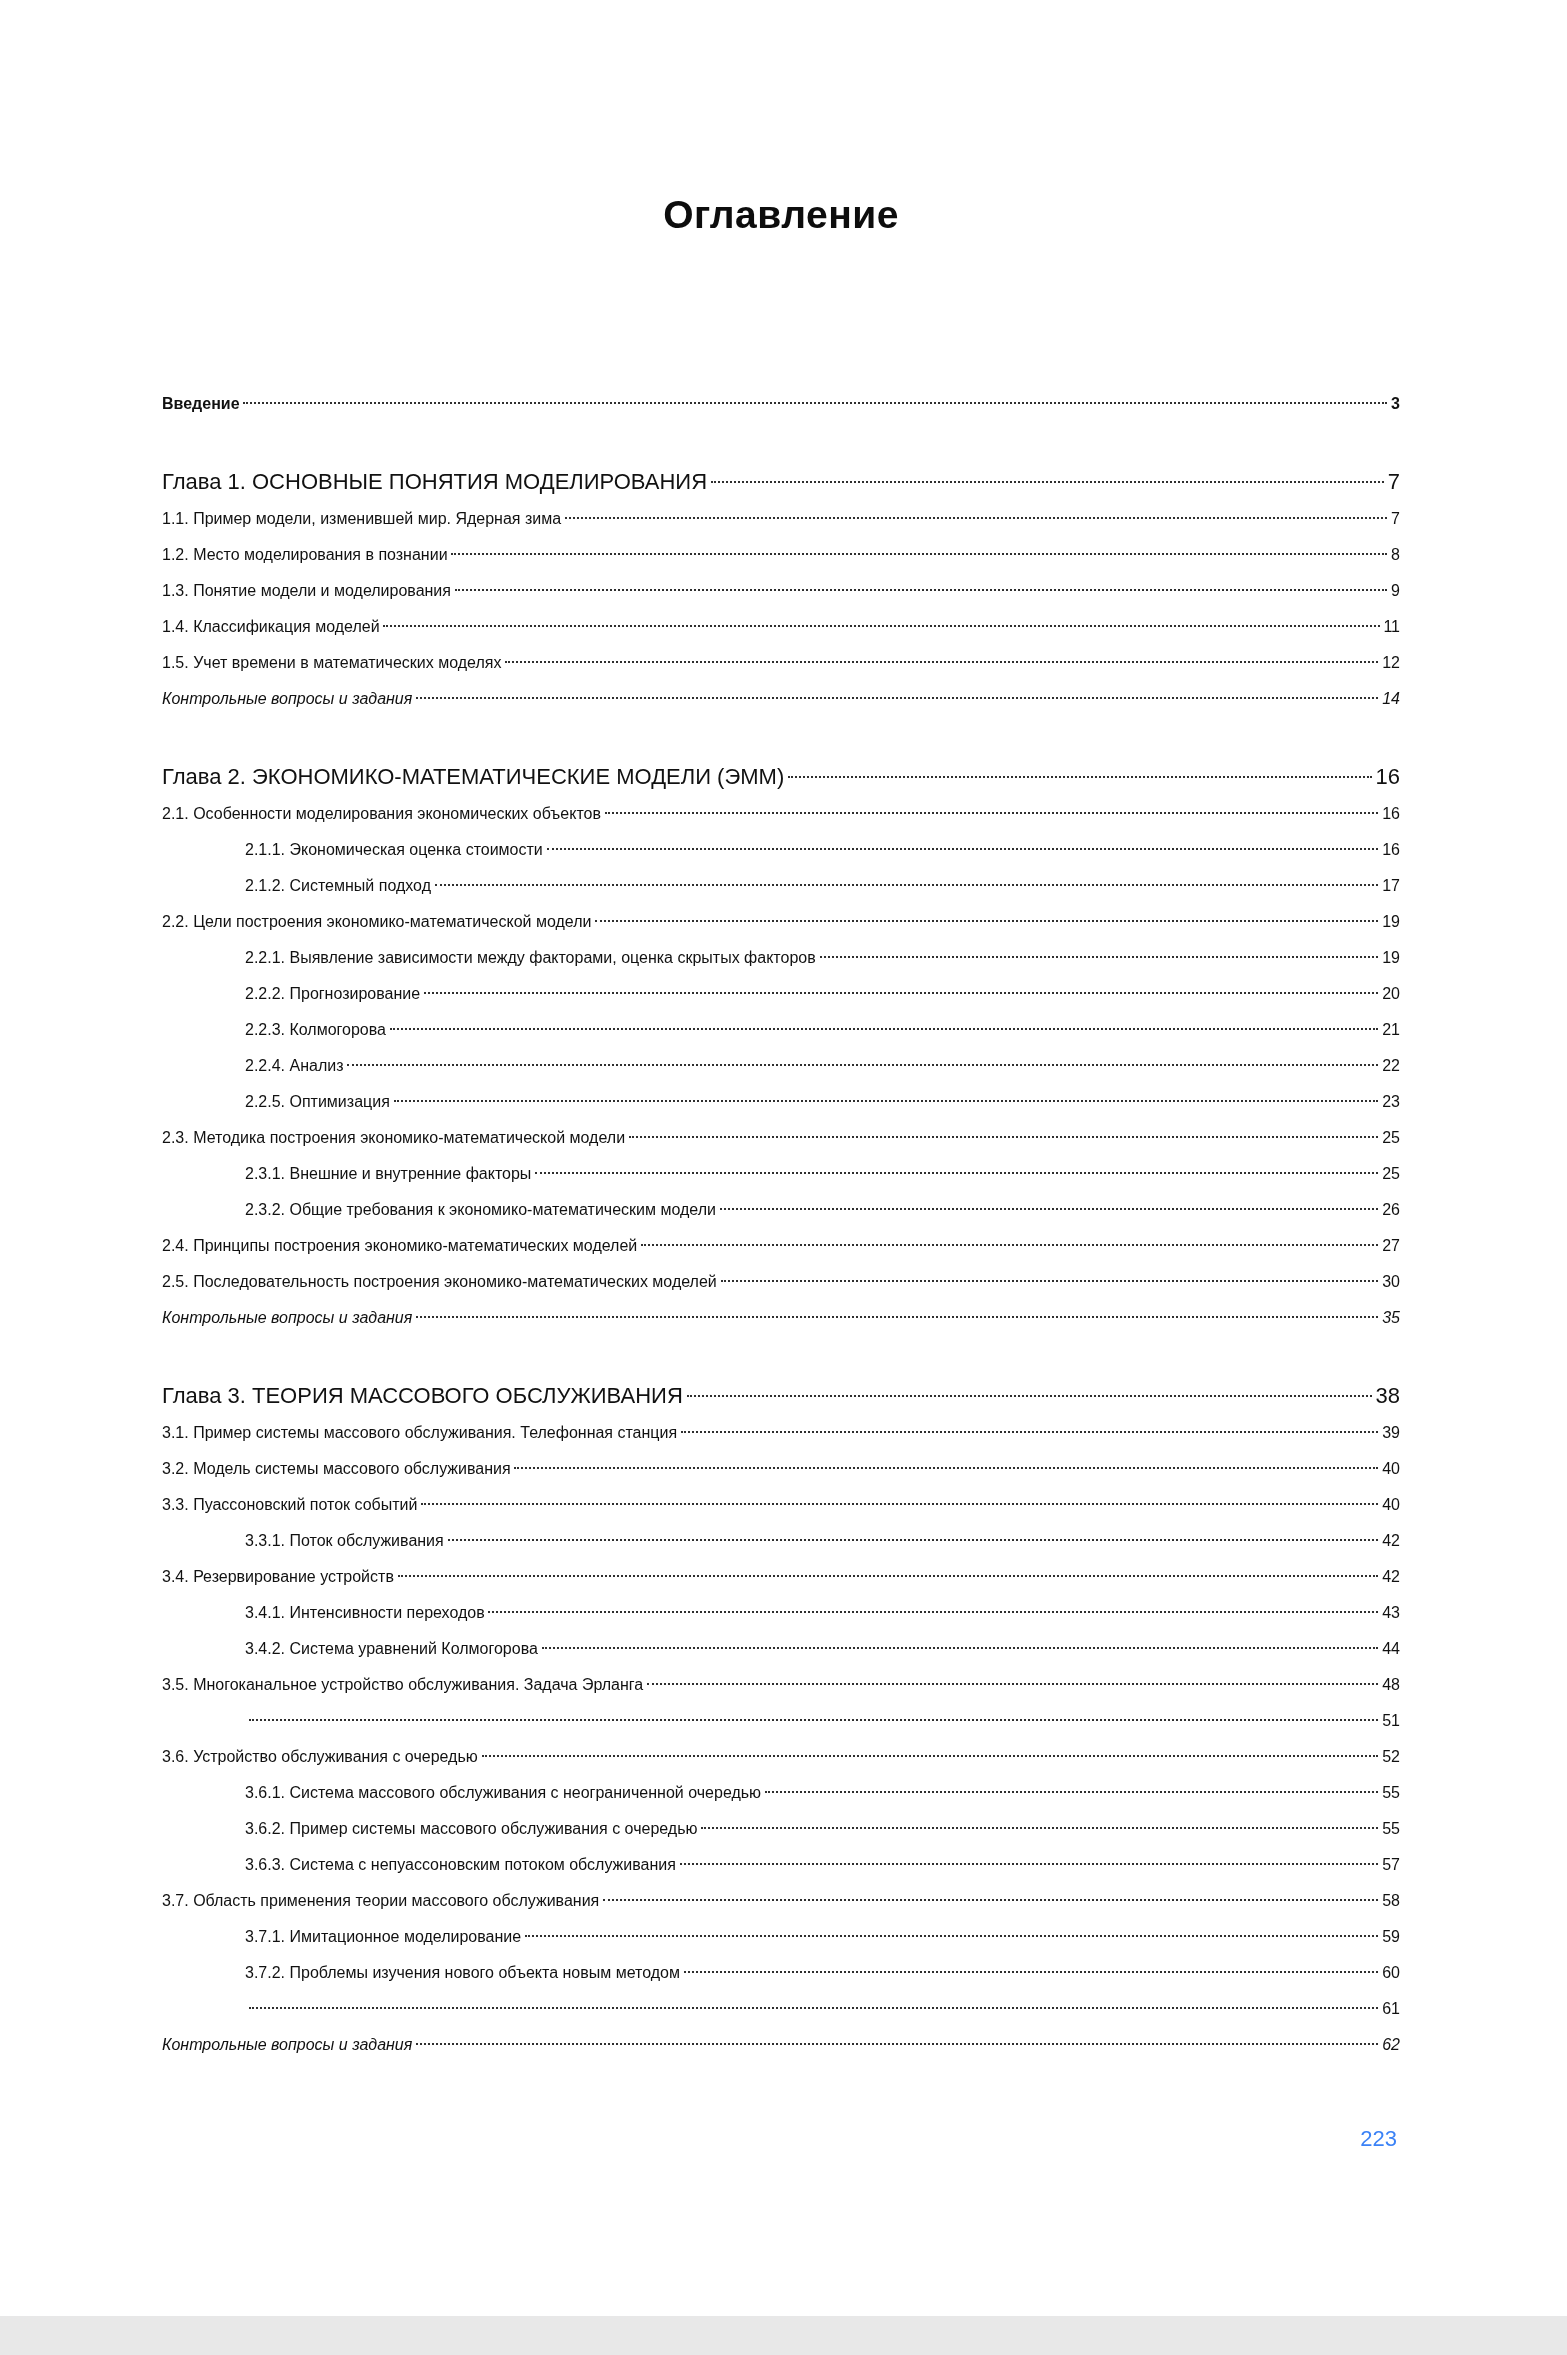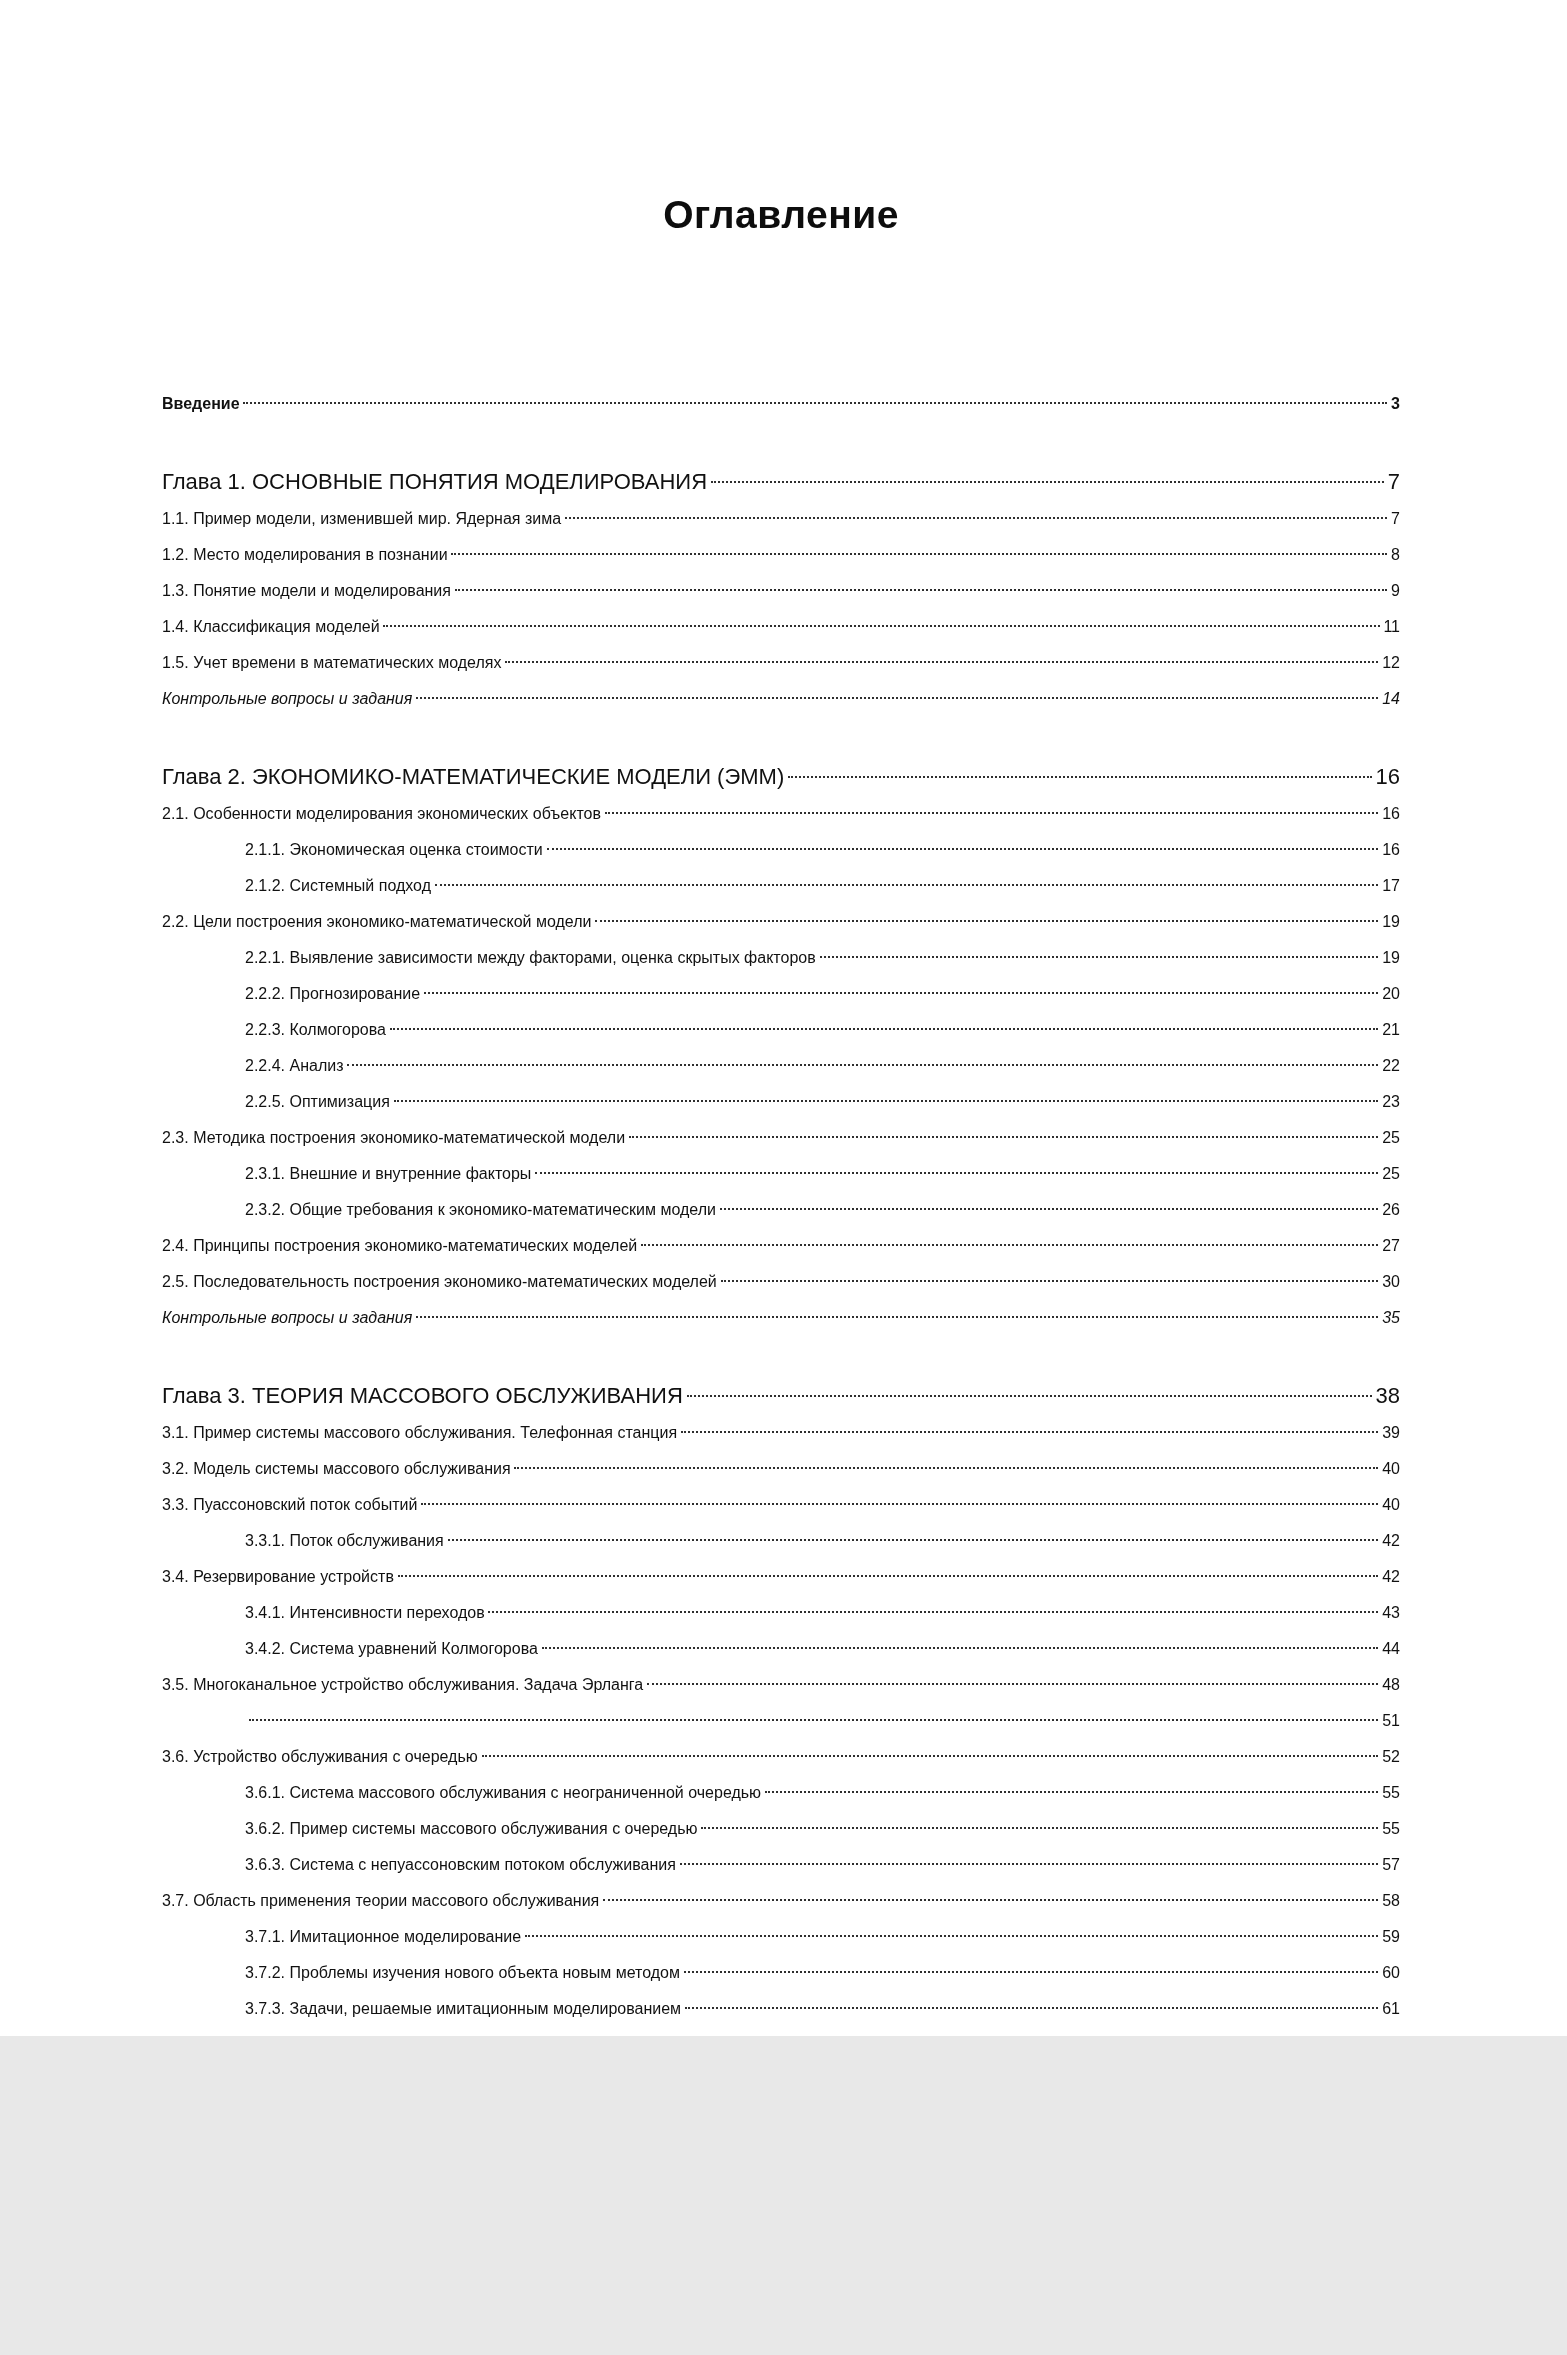--- a/index.html
+++ b/index.html
@@ -5,21 +5,21 @@
   * { box-sizing: border-box; }
   html, body {
     margin: 0;
     padding: 0;
     background: #e8e8e8;
     font-family: "Liberation Sans", sans-serif;
   }
   .page {
     position: relative;
     width: 1568px;
-    height: 2036px;
+    height: 2316px;
     margin: 0 auto;
     background: #ffffff;
     color: #111111;
     padding: 193px 168px 0 162px;
     overflow: hidden;
   }
   .doc-title {
     text-align: center;
     font-size: 39px;
     font-weight: bold;
@@ -272,21 +272,20 @@
     <span class="label">3.7.1. Имитационное моделирование</span>
     <span class="leader"></span>
     <span class="page-num">59</span>
   </div>
       <div class="row style-normal indent-1">
     <span class="label">3.7.2. Проблемы изучения нового объекта новым методом</span>
     <span class="leader"></span>
     <span class="page-num">60</span>
   </div>
       <div class="row style-normal indent-1">
-    <span class="label">3.7.3. Задачи, решаемые имитационным моделированием</span>
     <span class="leader"></span>
     <span class="page-num">61</span>
   </div>
       <div class="row style-italic indent-0">
     <span class="label">Контрольные вопросы и задания</span>
     <span class="leader"></span>
     <span class="page-num">62</span>
   </div>
     </div>
 

